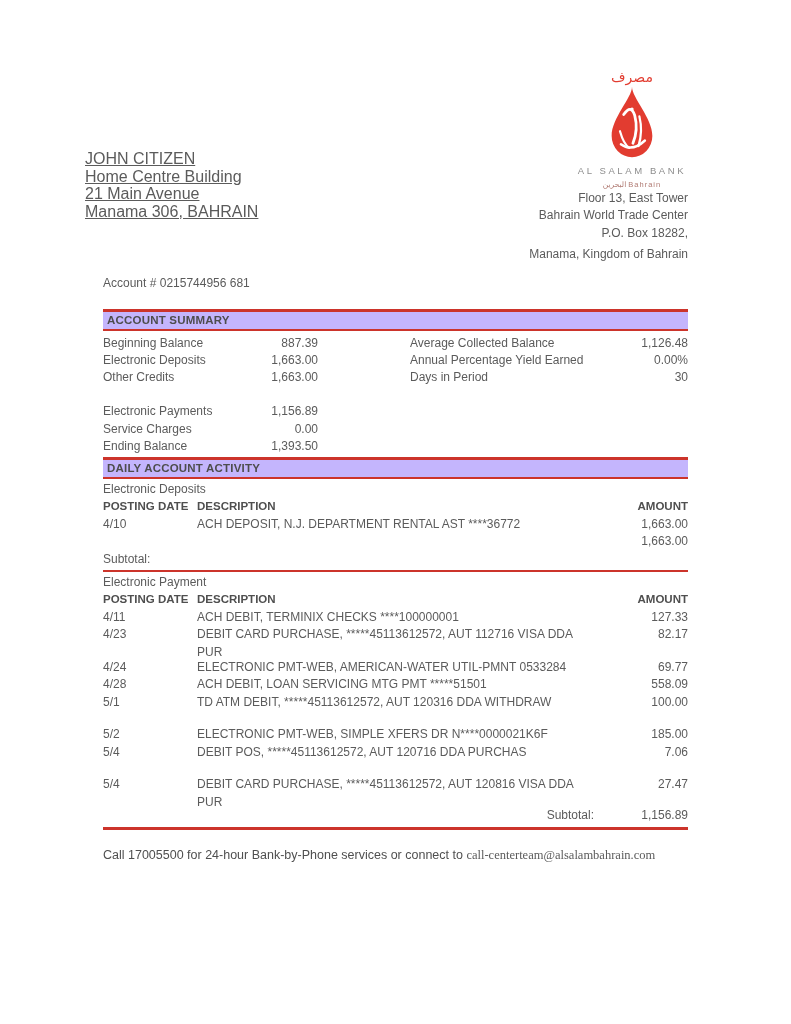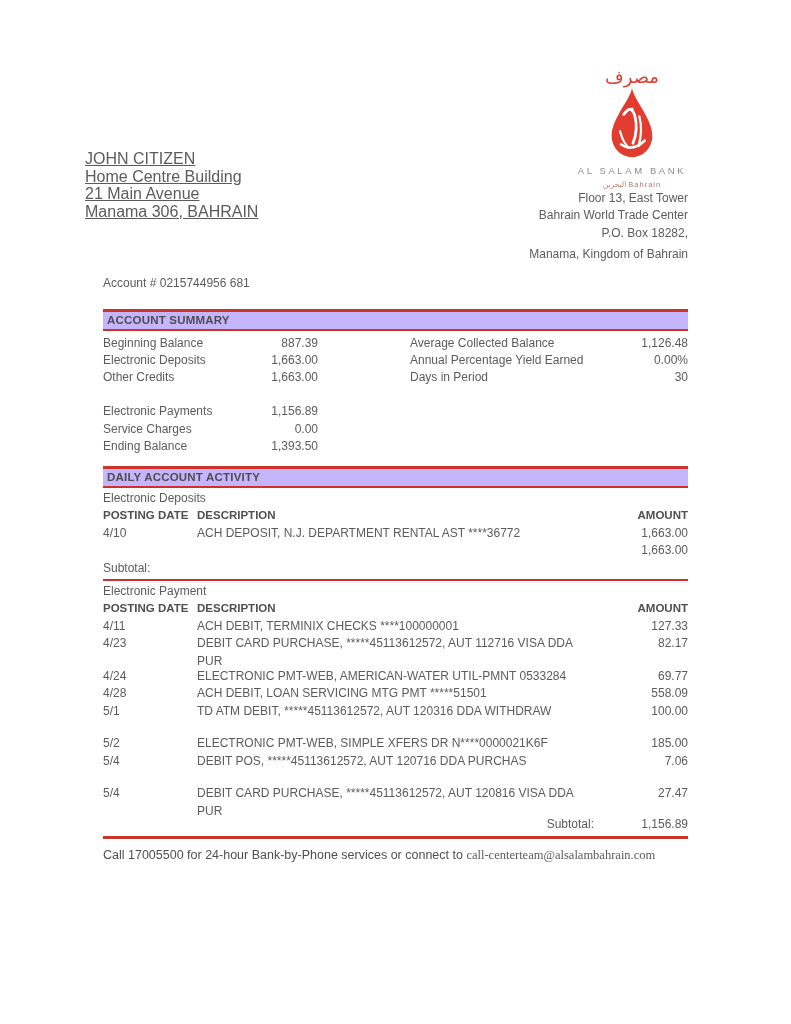--- a/index.html
+++ b/index.html
@@ -11,21 +11,21 @@
     color:#5b5b5b;
     overflow:hidden;
   }
   
   .customer-block{position:absolute;left:85px;top:150px;font-size:16px;line-height:17.5px;text-decoration:underline;}
   .bank-address{position:absolute;right:103px;top:190px;text-align:right;font-size:12px;line-height:17.3px;}
   .bank-address .gap{margin-top:4px;}
   .account-number{position:absolute;left:103px;top:276px;font-size:12px;}
   
   .logo-block{position:absolute;left:568px;top:70px;width:128px;text-align:center;}
-  .logo-arabic{font-size:18px;color:#e23c30;line-height:14px;margin-bottom:1px;}
+  .logo-arabic{font-size:14px;color:#e23c30;line-height:14px;margin-bottom:1px;}
   .logo-name{font-size:9.5px;letter-spacing:2.6px;color:#8d8d8d;margin-top:2px;white-space:nowrap;}
   .logo-tagline{font-size:7.5px;color:#b07a72;letter-spacing:1px;margin-top:4px;}
   
   .main{position:absolute;left:103px;top:309px;width:585px;font-size:12px;}
   .section-bar{
     border-top:3px solid #cc342b;
     border-bottom:2px solid #cc342b;
     background:#c4b5fd;
     height:17px;line-height:17px;
     font-weight:bold;font-size:11.5px;color:#4d4d4d;
@@ -131,21 +131,21 @@
             <span class="lab">Annual Percentage Yield Earned</span>
             <span class="val">0.00%</span>
           </div>
           <div class="kv-row">
             <span class="lab">Days in Period</span>
             <span class="val">30</span>
           </div>
         </div>
     </div>
 
-    <div class="section-bar" style="margin-top:12px;">DAILY ACCOUNT ACTIVITY</div>
+    <div class="section-bar" style="margin-top:3px;">DAILY ACCOUNT ACTIVITY</div>
 
     <div id="activity-container">
         <div class="subsection-title">Electronic Deposits</div>
         <div class="t-head">
           <span class="date">POSTING DATE</span>
           <span class="desc">DESCRIPTION</span>
           <span class="amount">AMOUNT</span>
         </div>
         <div class="t-row">
           <span class="date">4/10</span>

